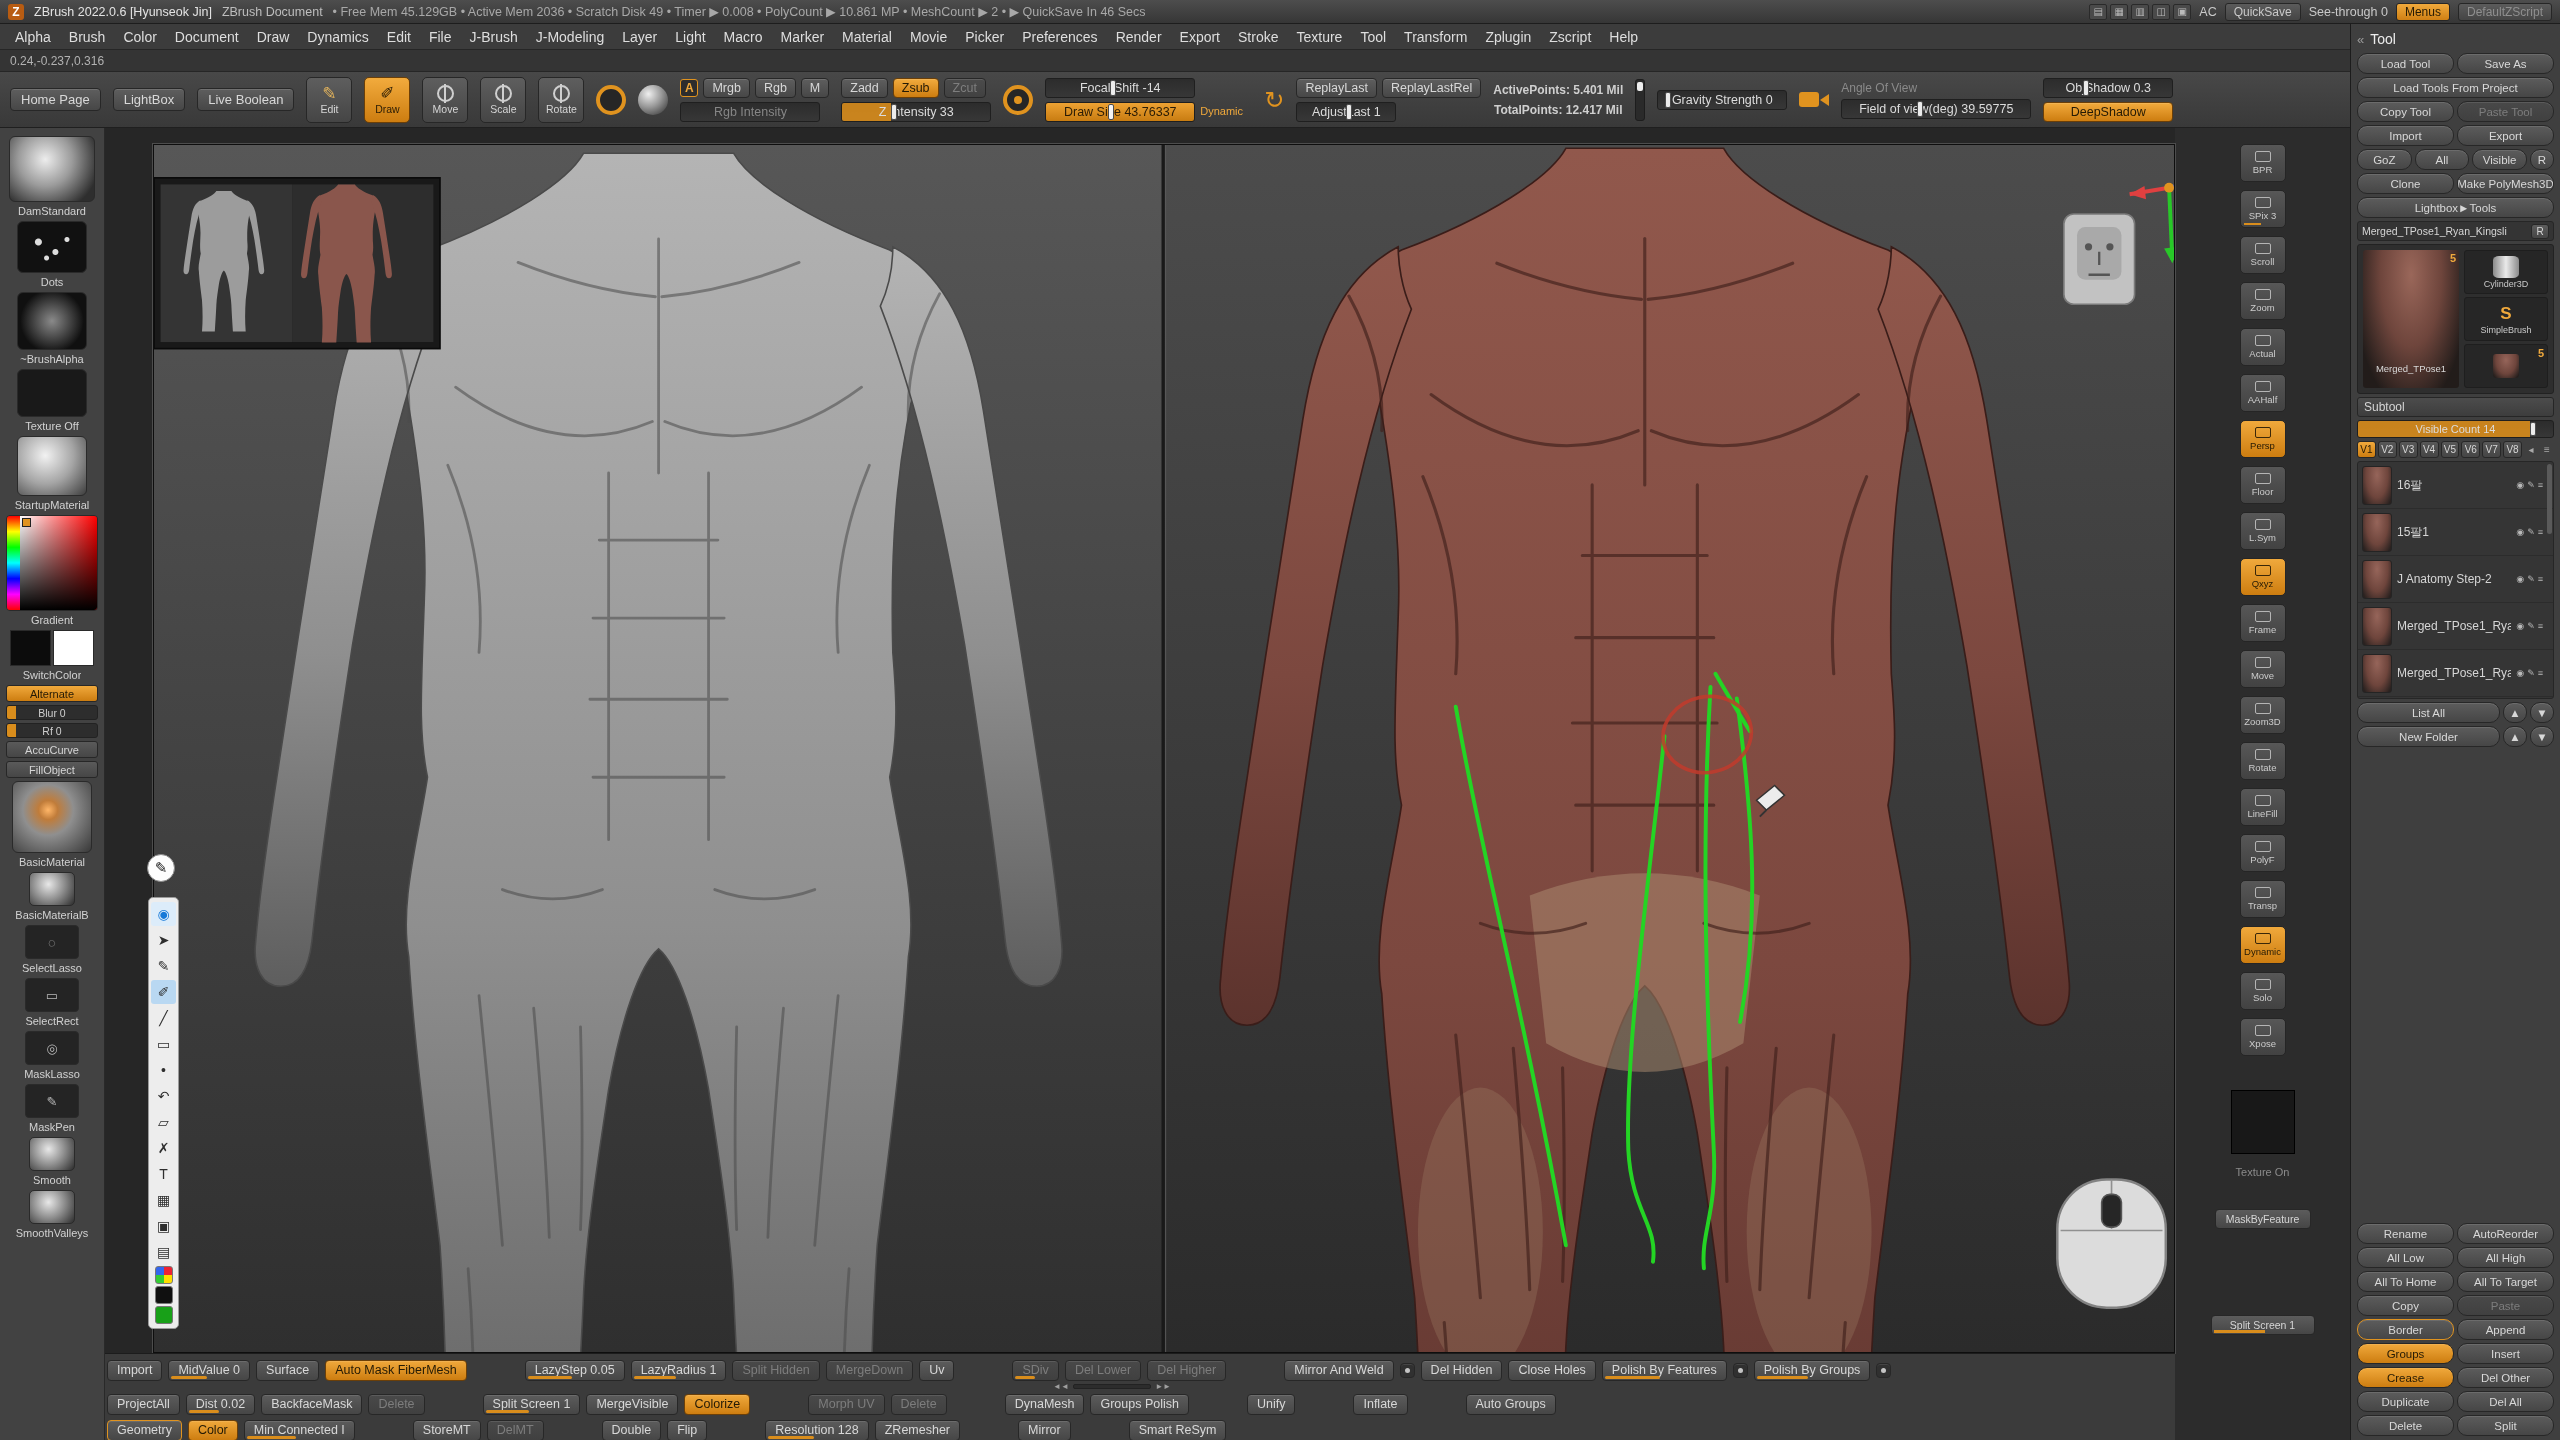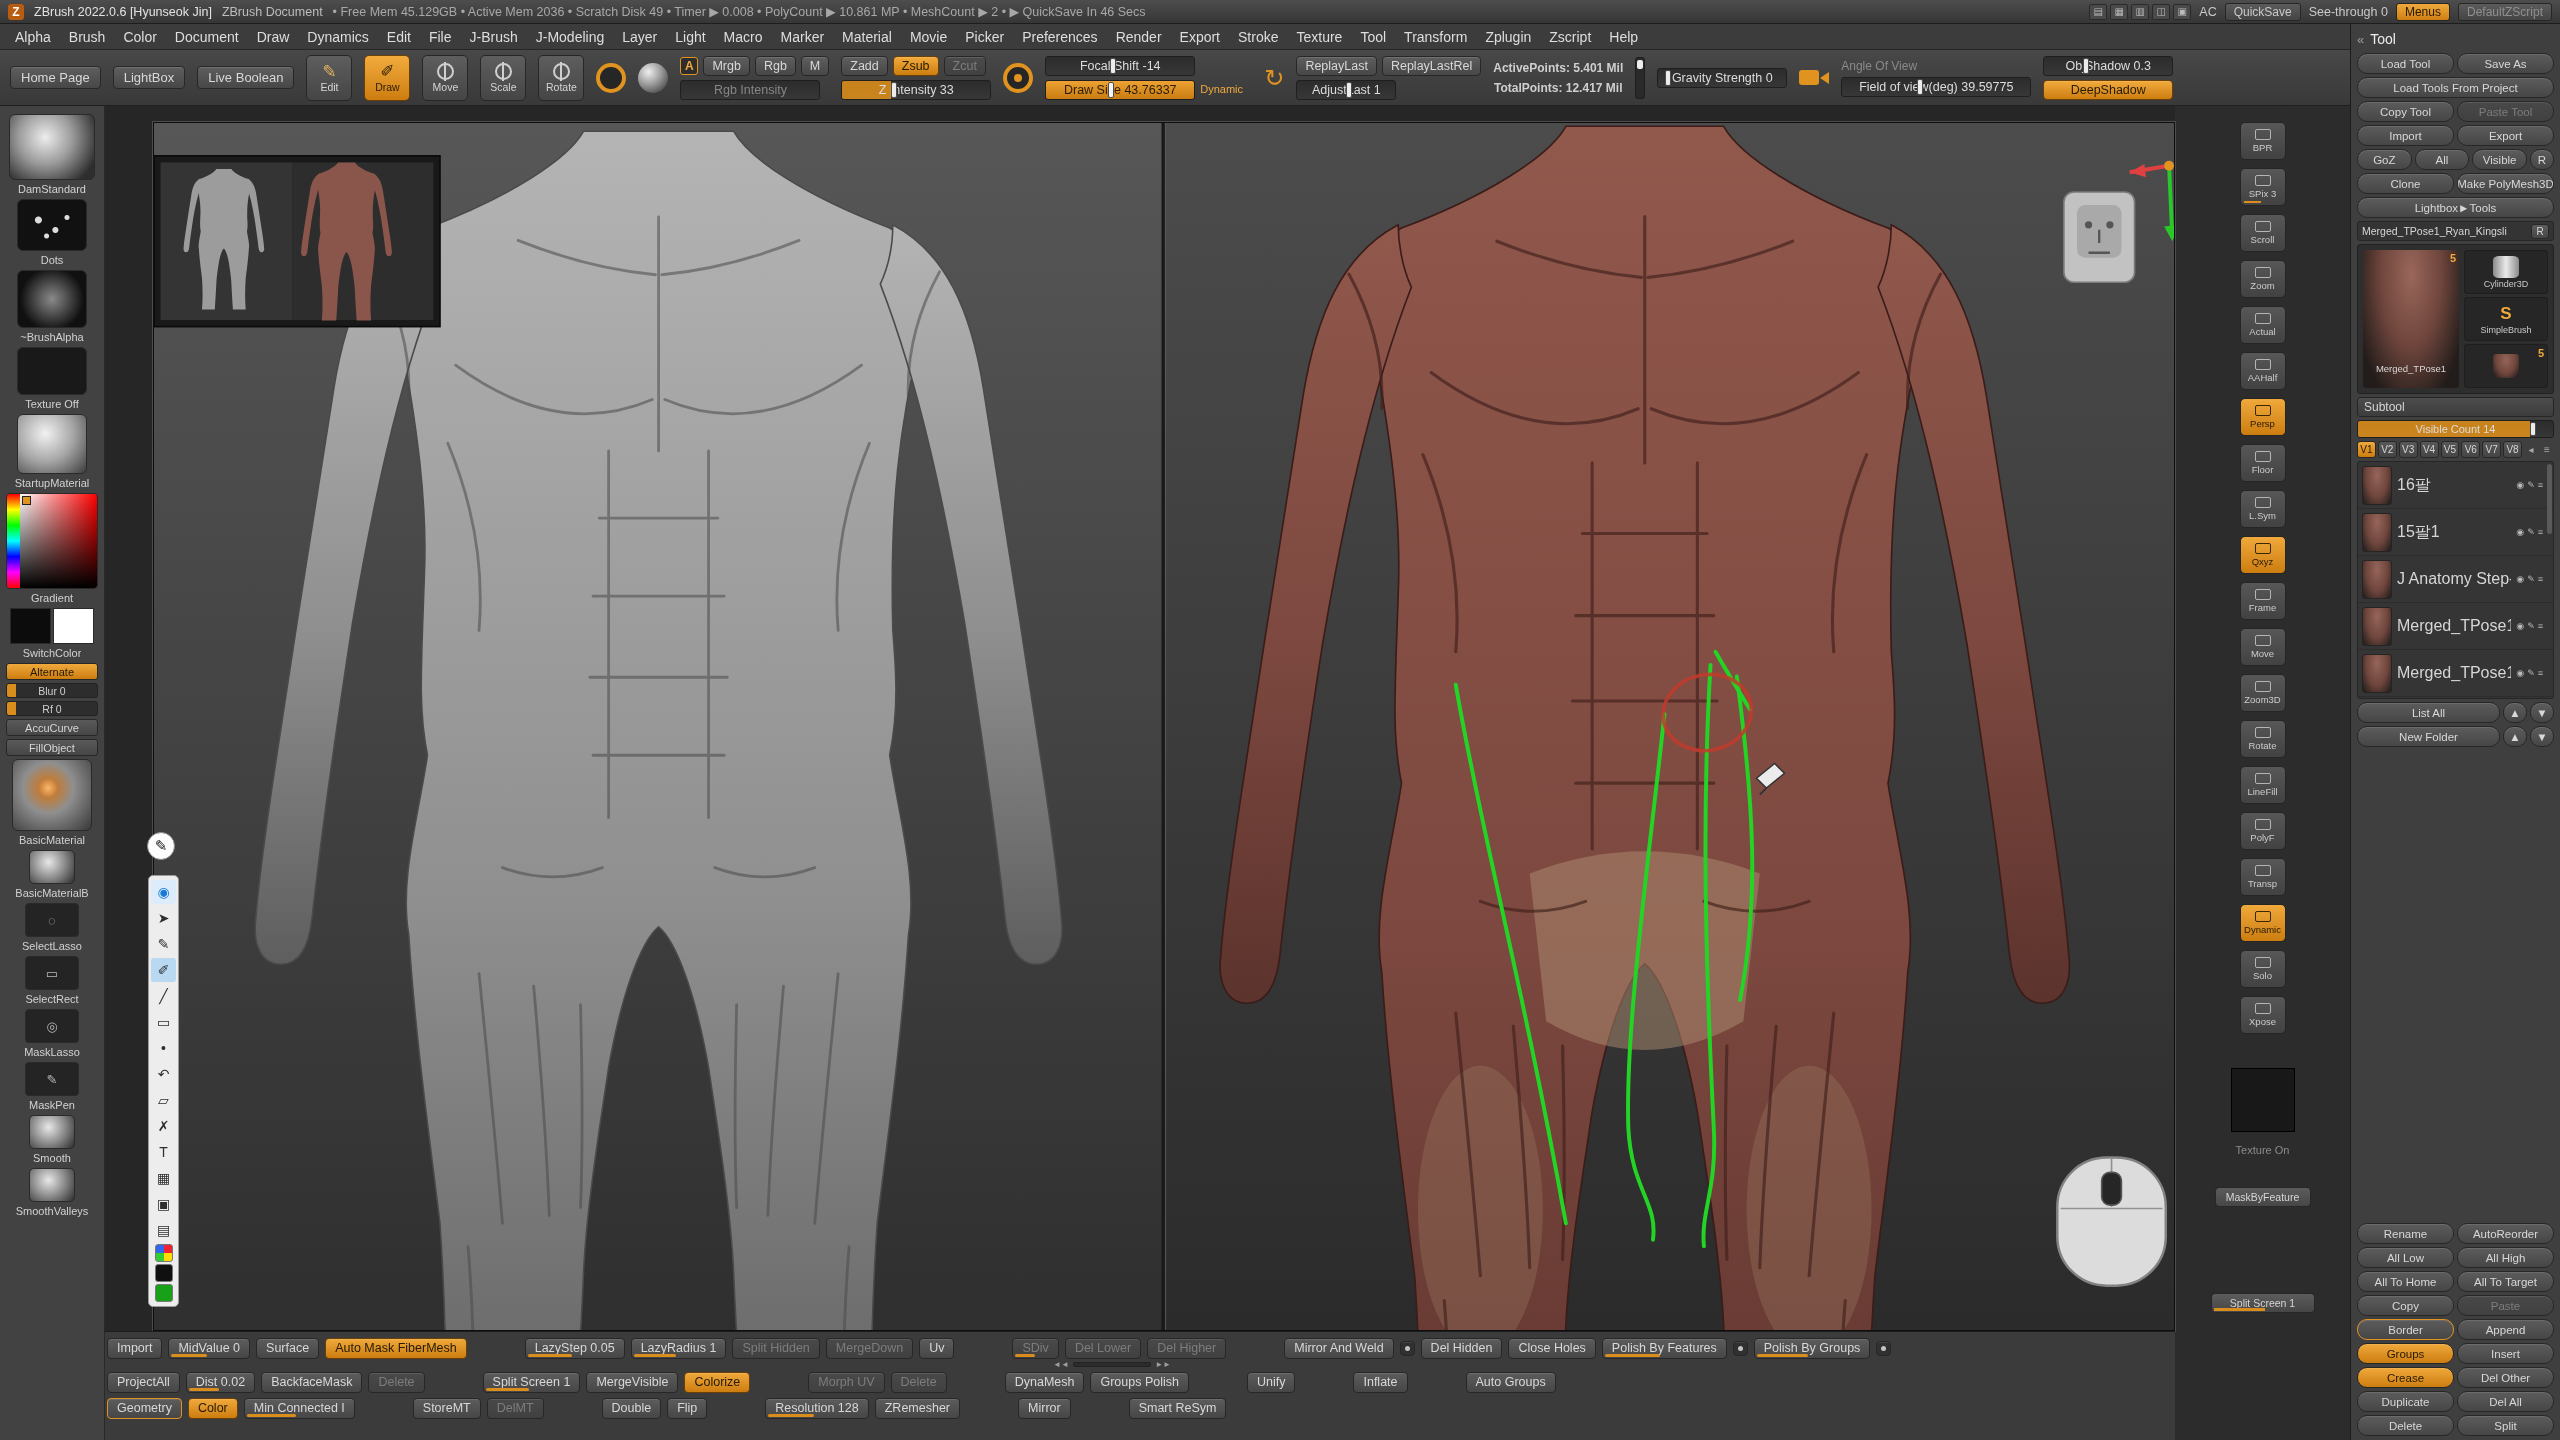--- a/index.html
+++ b/index.html
@@ -239,21 +239,21 @@
   .tab { flex:1; height:17px; background:linear-gradient(#585858,#454545); border:1px solid #272727;
     border-radius:3px; font-size:10px; display:flex; align-items:center; justify-content:center; }
   .tab.on { background:linear-gradient(#f0a93c,#cd7d10); color:#241a05; }
   .tab-ico { flex:0 0 14px; color:#a8a8a8; font-size:10px; text-align:center; }
   .st-list { height:238px; background:#353535; border:1px solid #262626; border-radius:3px;
     position:relative; overflow:hidden; }
   .st-row { display:flex; align-items:center; gap:5px; height:47px; padding:3px 10px 3px 4px;
     border-bottom:1px solid #2c2c2c; }
   .st-thumb { flex:0 0 30px; height:39px; border-radius:3px; border:1px solid #242424;
     background:radial-gradient(ellipse at 50% 22%, #96655a 0%, #6e453c 55%, #2a2220 92%); }
-  .st-name { flex:1; font-size:16px; white-space:nowrap; overflow:hidden; }
+  .st-name { flex:1; font-size:12px; white-space:nowrap; overflow:hidden; }
   .st-icons { display:flex; gap:3px; font-size:9px; color:#b9b9b9; }
   .st-scroll { position:absolute; right:1px; top:2px; width:5px; height:70px; background:#5a5a5a;
     border-radius:3px; }
   .tp-spacer { flex:1; }
   .tp-grid { display:grid; grid-template-columns:1fr 1fr; gap:3px; }
 
   button { cursor:default; }
 </style>
 </head>
 <body>
@@ -307,20 +307,23 @@
           <span class="menu-item">Export</span>
           <span class="menu-item">Stroke</span>
           <span class="menu-item">Texture</span>
           <span class="menu-item">Tool</span>
           <span class="menu-item">Transform</span>
           <span class="menu-item">Zplugin</span>
           <span class="menu-item">Zscript</span>
           <span class="menu-item">Help</span>
         </div>
 
+      <div class="coordbar">
+        <span>0.24,-0.237,0.316</span>
+      </div>
 
       <div class="topshelf">
         <button class="ts-btn">Home Page</button>
         <button class="ts-btn">LightBox</button>
         <button class="ts-btn">Live Boolean</button>
 
         <div class="icon-btn">
           <span class="ib-ico">✎</span>
           <span class="ib-lbl">Edit</span>
         </div>

